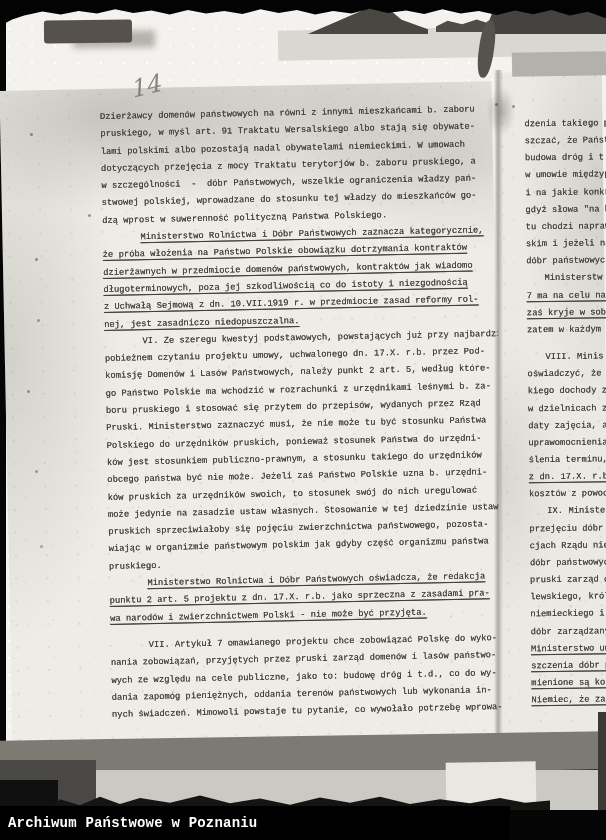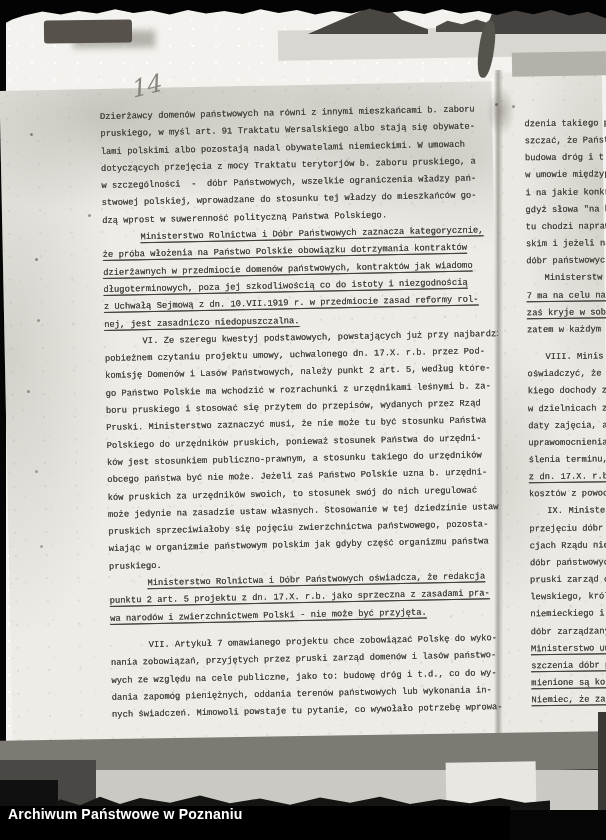--- a/index.html
+++ b/index.html
@@ -75,21 +75,21 @@
     z-index:4;transform:rotate(-.9deg);}
   .strip-light{position:absolute;left:0;top:770px;width:606px;height:40px;background:#cbc9c3;z-index:4;}
   .dark-left{position:absolute;left:0;top:760px;width:96px;height:50px;background:#4a4845;z-index:5;}
   .dark-corner{position:absolute;left:0;top:780px;width:58px;height:30px;background:#101010;z-index:5;}
   .white-patch{position:absolute;left:446px;top:762px;width:90px;height:46px;background:#e8e7e2;z-index:5;transform:rotate(-1deg);}
   .right-sliver{position:absolute;left:598px;top:712px;width:8px;height:98px;background:#3b3936;z-index:5;}
   .humps{position:absolute;left:50px;top:786px;width:500px;height:24px;background:#141412;z-index:6;
     clip-path:polygon(0 100%,2% 55%,6% 80%,10% 45%,14% 75%,18% 50%,24% 70%,30% 40%,36% 72%,42% 52%,48% 78%,54% 48%,60% 70%,66% 45%,72% 75%,78% 55%,84% 72%,90% 50%,95% 70%,100% 60%,100% 100%);}
   
   .caption-bar{position:absolute;left:0;top:806px;width:510px;height:34px;background:var(--bar,#000);
-    z-index:7;display:flex;}
+    z-index:7;display:flex;align-items:center;font-family:Liberation Mono, monospace;}
   .caption-bar span{color:var(--caption,#fff);font-weight:bold;font-size:14px;padding-left:8px;letter-spacing:.2px;}
 </style>
 </head>
 <body>
 
 <div class="stage">
 
   <div class="backing speckle"></div>
 
   <div class="page-left grain">

